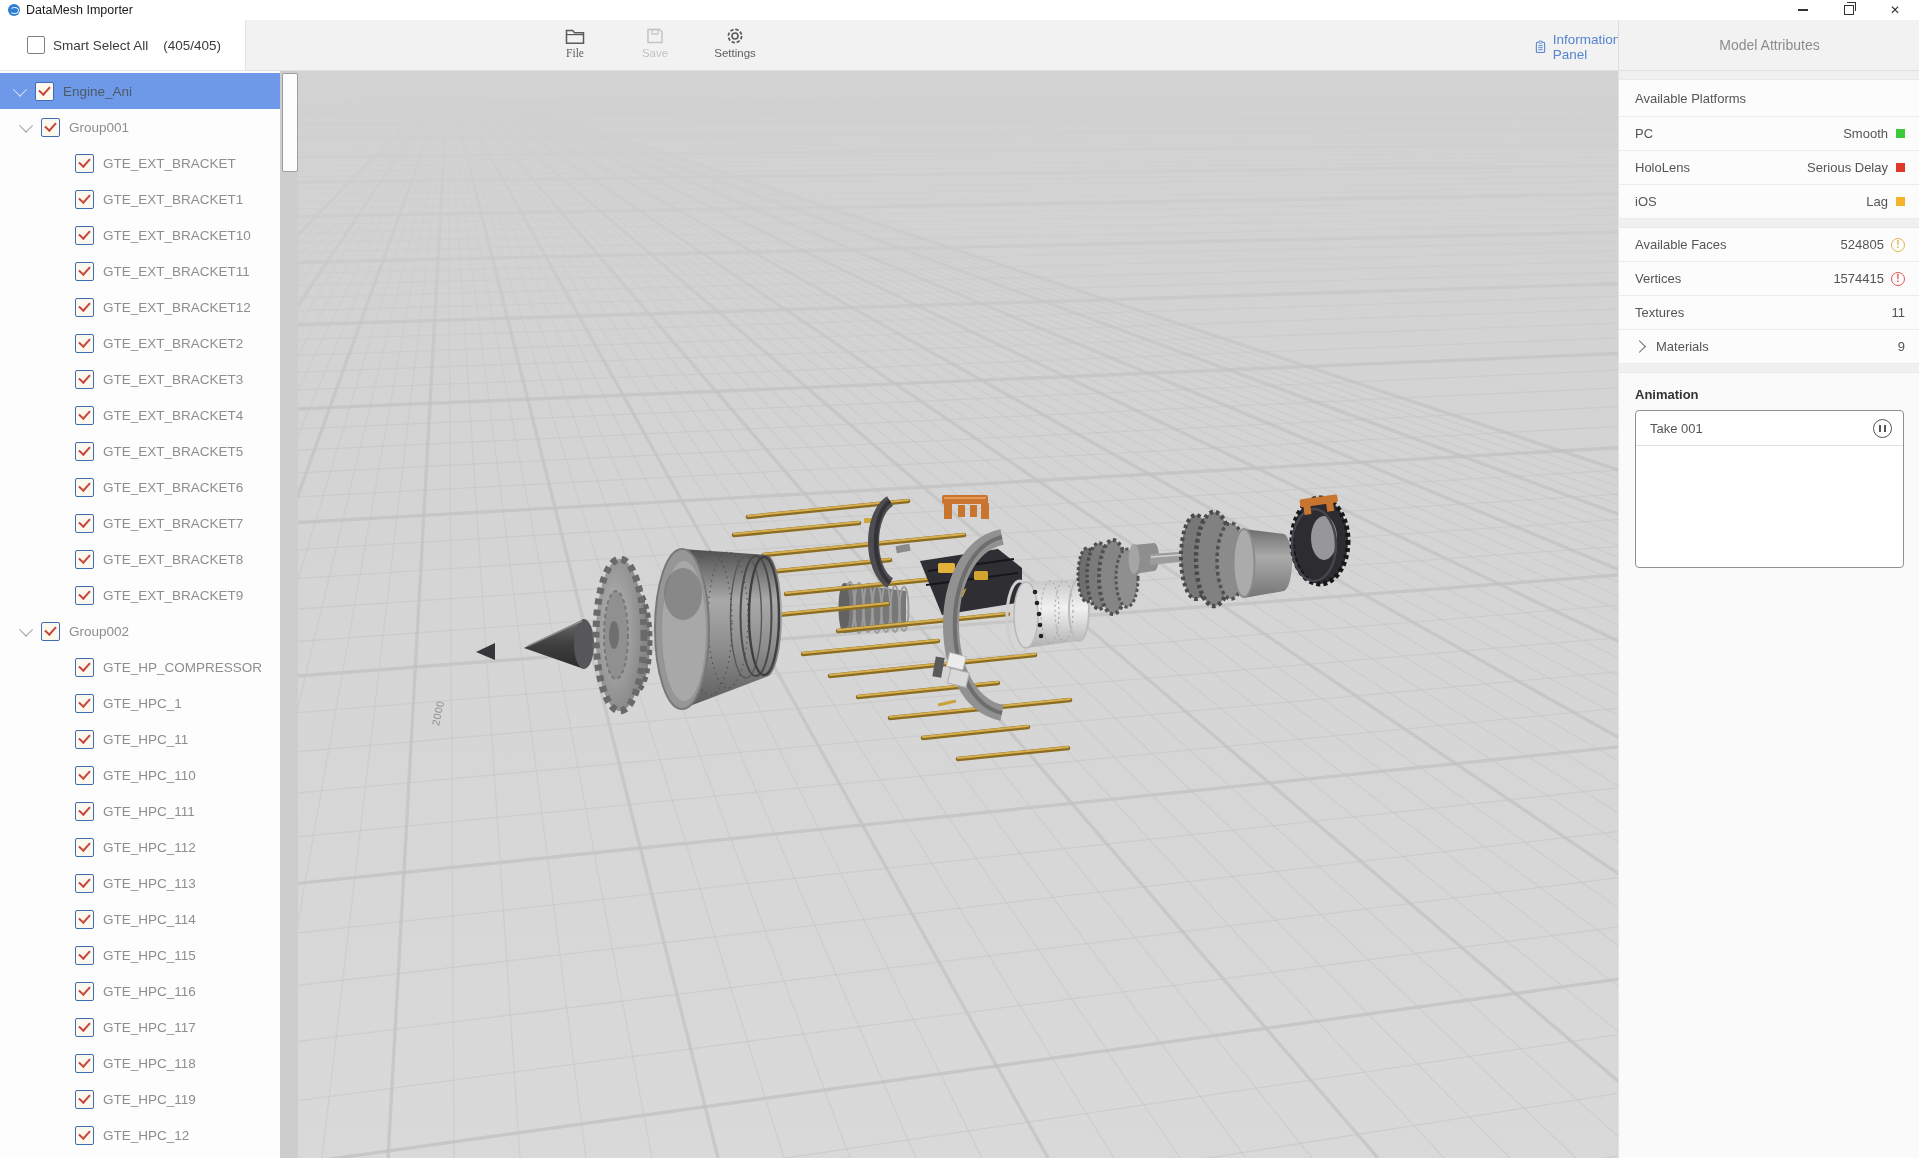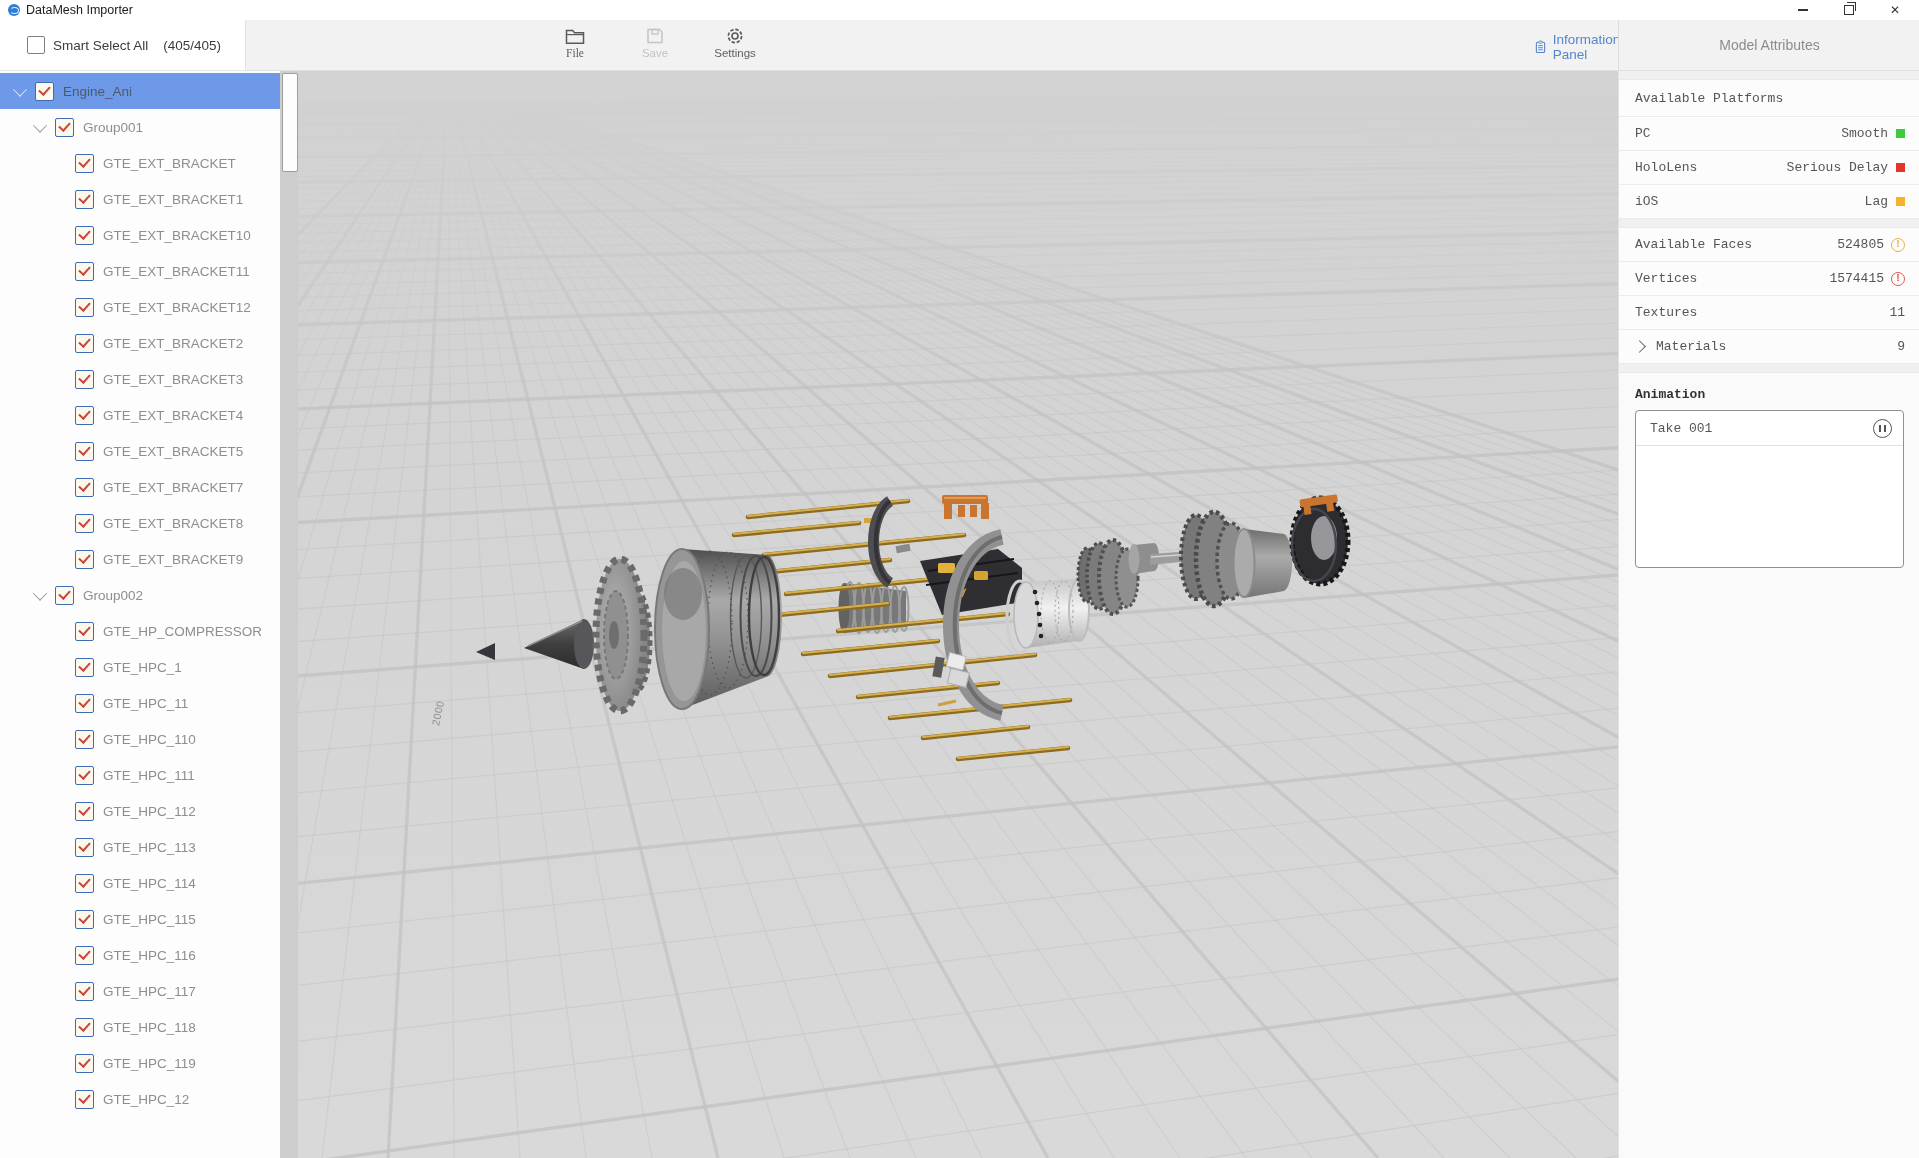--- a/index.html
+++ b/index.html
@@ -35,37 +35,37 @@
   .panel-header-zone span{font-size:14px;color:#8c8c8c;}
 
   
   .main{position:absolute;left:0;top:71px;width:1919px;height:1087px;}
 
   
   .sidebar{position:absolute;left:0;top:0;width:280px;height:1087px;background:#fdfdfd;overflow:hidden;}
   .trow{height:36px;display:flex;align-items:center;font-size:13.5px;color:#8e8e8e;}
   .trow.sel{background:#6d99e8;color:#4d5a68;}
   .trow.lv0{padding-left:15px;}
-  .trow.lv1{padding-left:35px;}
+  .trow.lv1{padding-left:21px;}
   .trow.lv2{padding-left:75px;}
   .chev{width:9px;height:9px;border-right:1.6px solid #9a9a9a;border-bottom:1.6px solid #9a9a9a;transform:rotate(45deg) translate(-1px,-1px);margin-right:10px;flex:none;}
   .trow.sel .chev{border-color:#d7e2f6;}
   .cb{position:relative;width:17px;height:17px;border:1.6px solid #3d6db5;border-radius:2px;background:#fdf8ee;margin-right:9px;flex:none;}
   .cb::after{content:"";position:absolute;left:2.5px;top:3.5px;width:9px;height:5px;border-left:2.6px solid #c8473c;border-bottom:2.6px solid #c8473c;transform:rotate(-48deg);}
   .scrollbar{position:absolute;left:280px;top:0;width:18px;height:1087px;background:#cdcdcd;}
   .sthumb{position:absolute;left:1.5px;top:2px;width:14px;height:97px;background:#fdfdfd;border:1px solid #9e9e9e;border-radius:2px;}
 
   
   .viewport{position:absolute;left:298px;top:0;width:1320px;height:1087px;background:linear-gradient(#d1d1d1,#d9d9d9);overflow:hidden;}
   .viewport svg{position:absolute;left:0;top:0;}
   .vp-fade{position:absolute;left:0;top:0;width:100%;height:340px;background:linear-gradient(rgba(211,211,211,.95),rgba(211,211,211,0));pointer-events:none;}
   .grid-label{position:absolute;left:127px;top:636px;font-size:10.5px;color:#8f8f8f;transform:rotate(-78deg);letter-spacing:.5px;}
 
   
-  .attr-panel{position:absolute;left:1618px;top:0;width:301px;height:1087px;background:#fafafa;border-left:1px solid #e2e2e2;box-sizing:border-box;font-family:Liberation Mono, monospace;}
+  .attr-panel{position:absolute;left:1618px;top:0;width:301px;height:1087px;background:#fafafa;border-left:1px solid #e2e2e2;box-sizing:border-box;}
   .spacer{height:8px;background:#f0f0f0;border-bottom:1px solid #e9e9e9;}
   .prow{height:33px;display:flex;align-items:center;background:#fcfcfc;border-bottom:1px solid #ebebeb;padding:0 14px 0 16px;}
   .prow.hdr{height:36px;}
   .plabel{font-size:13px;color:#555;flex:none;}
   .pval{margin-left:auto;font-size:13px;color:#555;}
   .sq{width:9px;height:9px;margin-left:8px;flex:none;}
   .warn{width:14px;height:14px;border-radius:50%;margin-left:7px;flex:none;font-size:10px;font-weight:bold;display:flex;align-items:center;justify-content:center;box-sizing:border-box;}
   .warn.y{border:1.5px solid #e0b44c;color:#e0b44c;}
   .warn.r{border:1.5px solid #e25555;color:#e25555;}
   .chev-r{width:8px;height:8px;border-right:1.6px solid #666;border-top:1.6px solid #666;transform:rotate(45deg);margin-right:12px;flex:none;}
@@ -181,20 +181,24 @@
             <span class="cb"></span>
             <span>GTE_EXT_BRACKET3</span>
           </div>
           <div class="trow lv2">
             <span class="cb"></span>
             <span>GTE_EXT_BRACKET4</span>
           </div>
           <div class="trow lv2">
             <span class="cb"></span>
             <span>GTE_EXT_BRACKET5</span>
+          </div>
+          <div class="trow lv2">
+            <span class="cb"></span>
+            <span>GTE_EXT_BRACKET6</span>
           </div>
           <div class="trow lv2">
             <span class="cb"></span>
             <span>GTE_EXT_BRACKET7</span>
           </div>
           <div class="trow lv2">
             <span class="cb"></span>
             <span>GTE_EXT_BRACKET8</span>
           </div>
           <div class="trow lv2">

